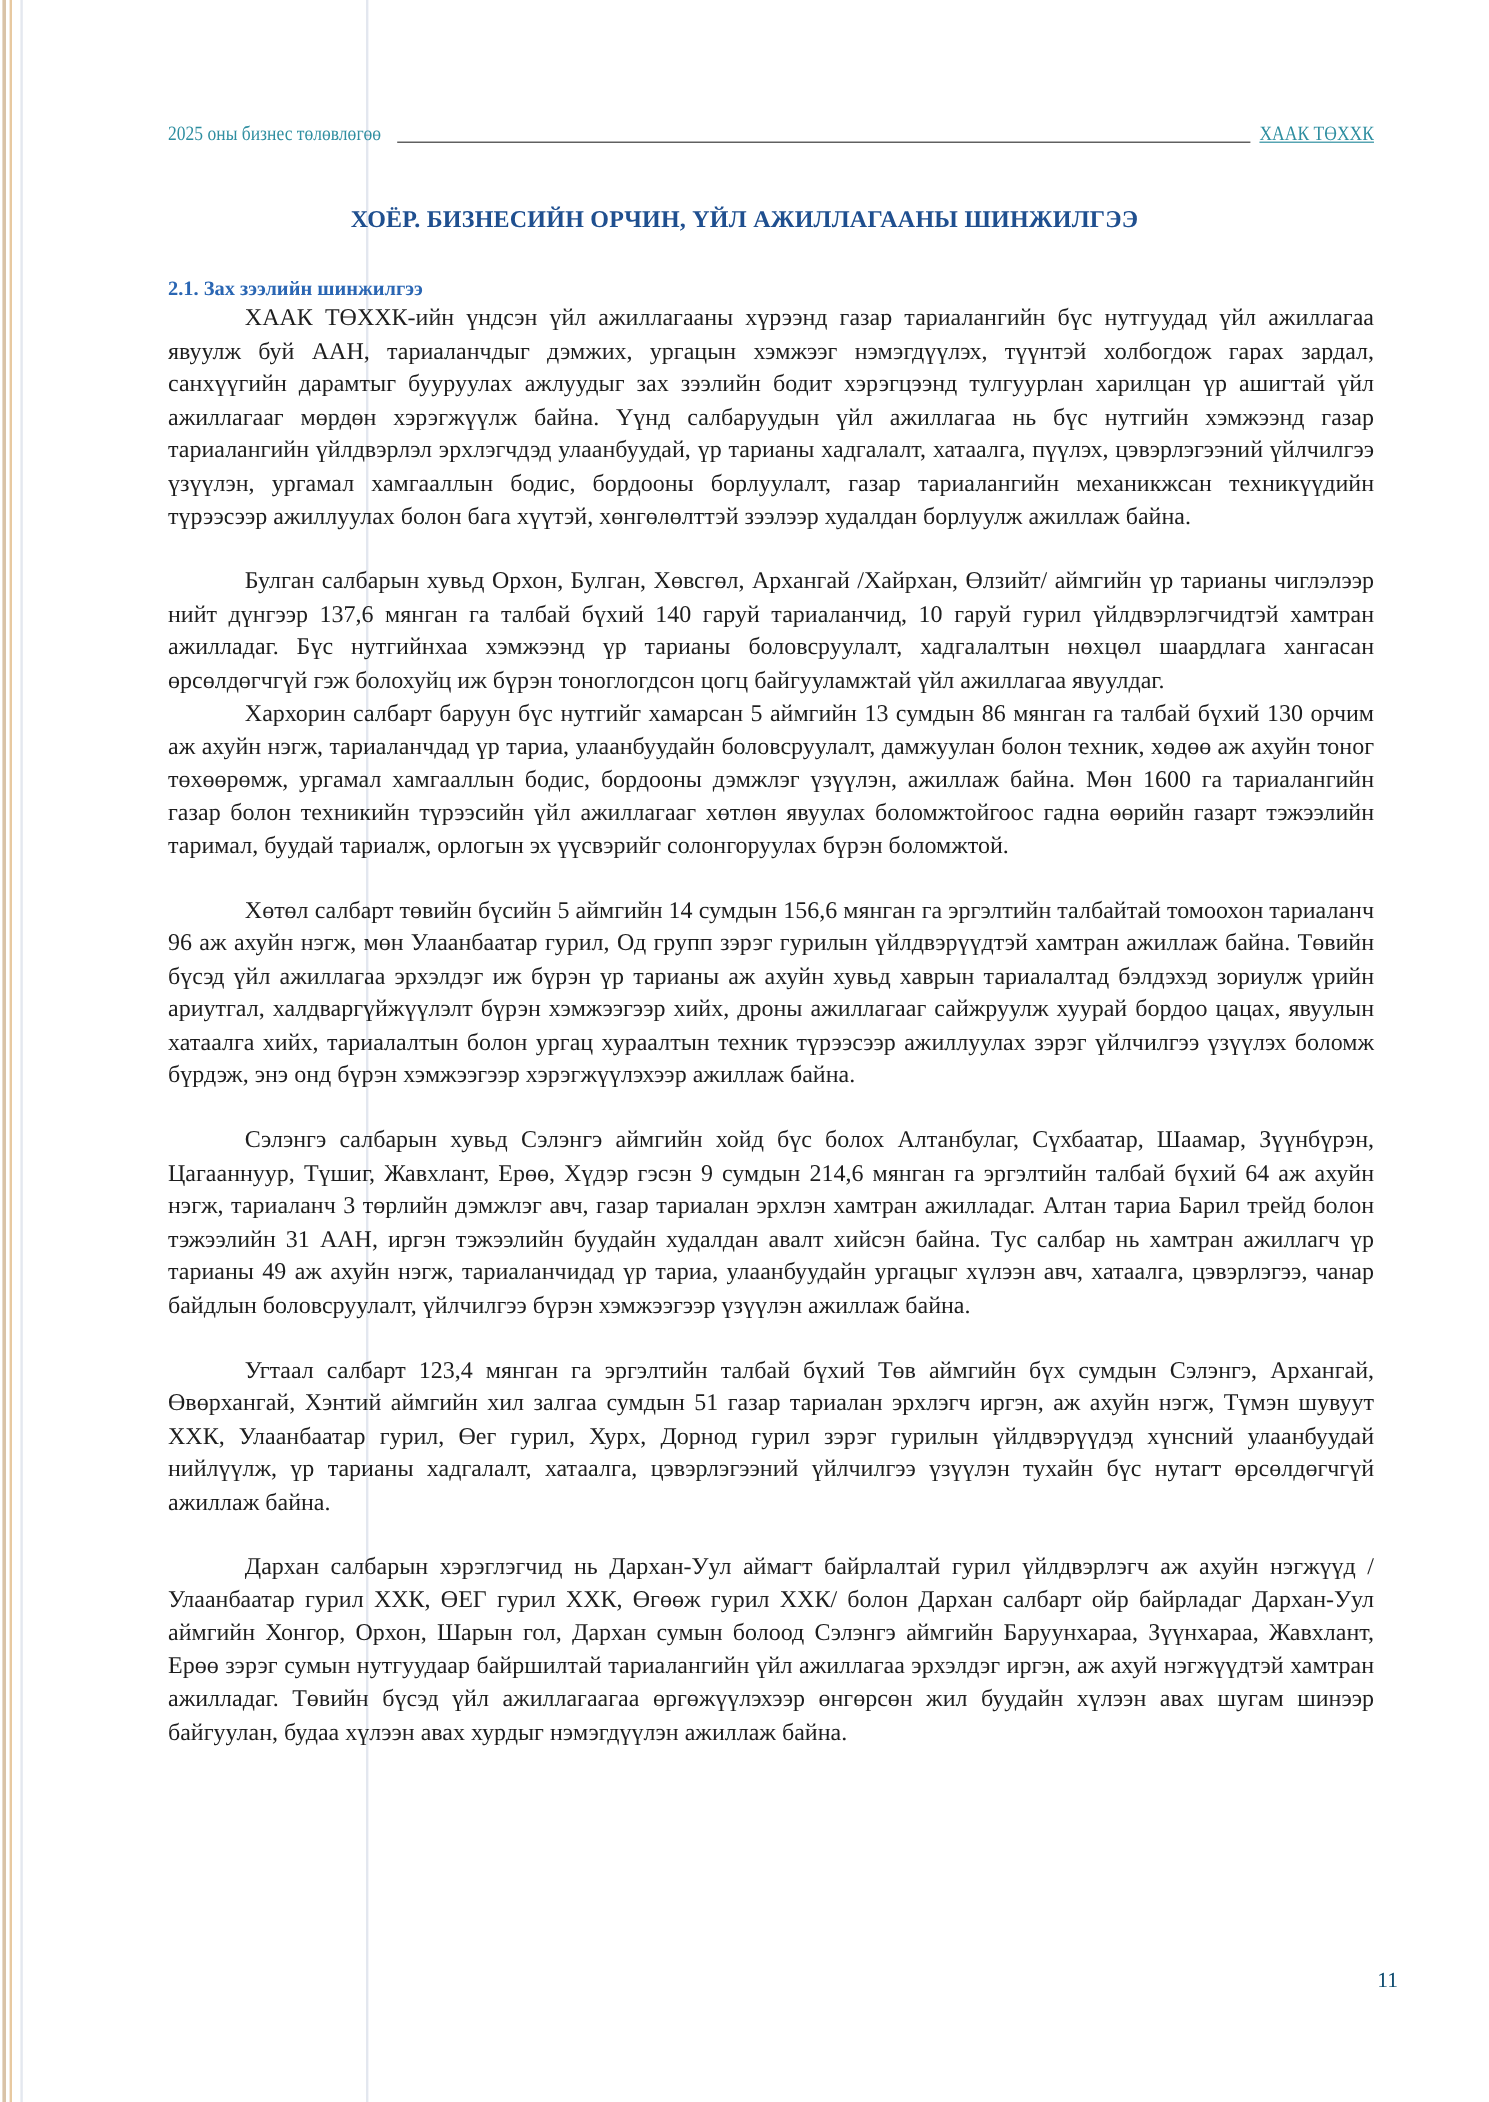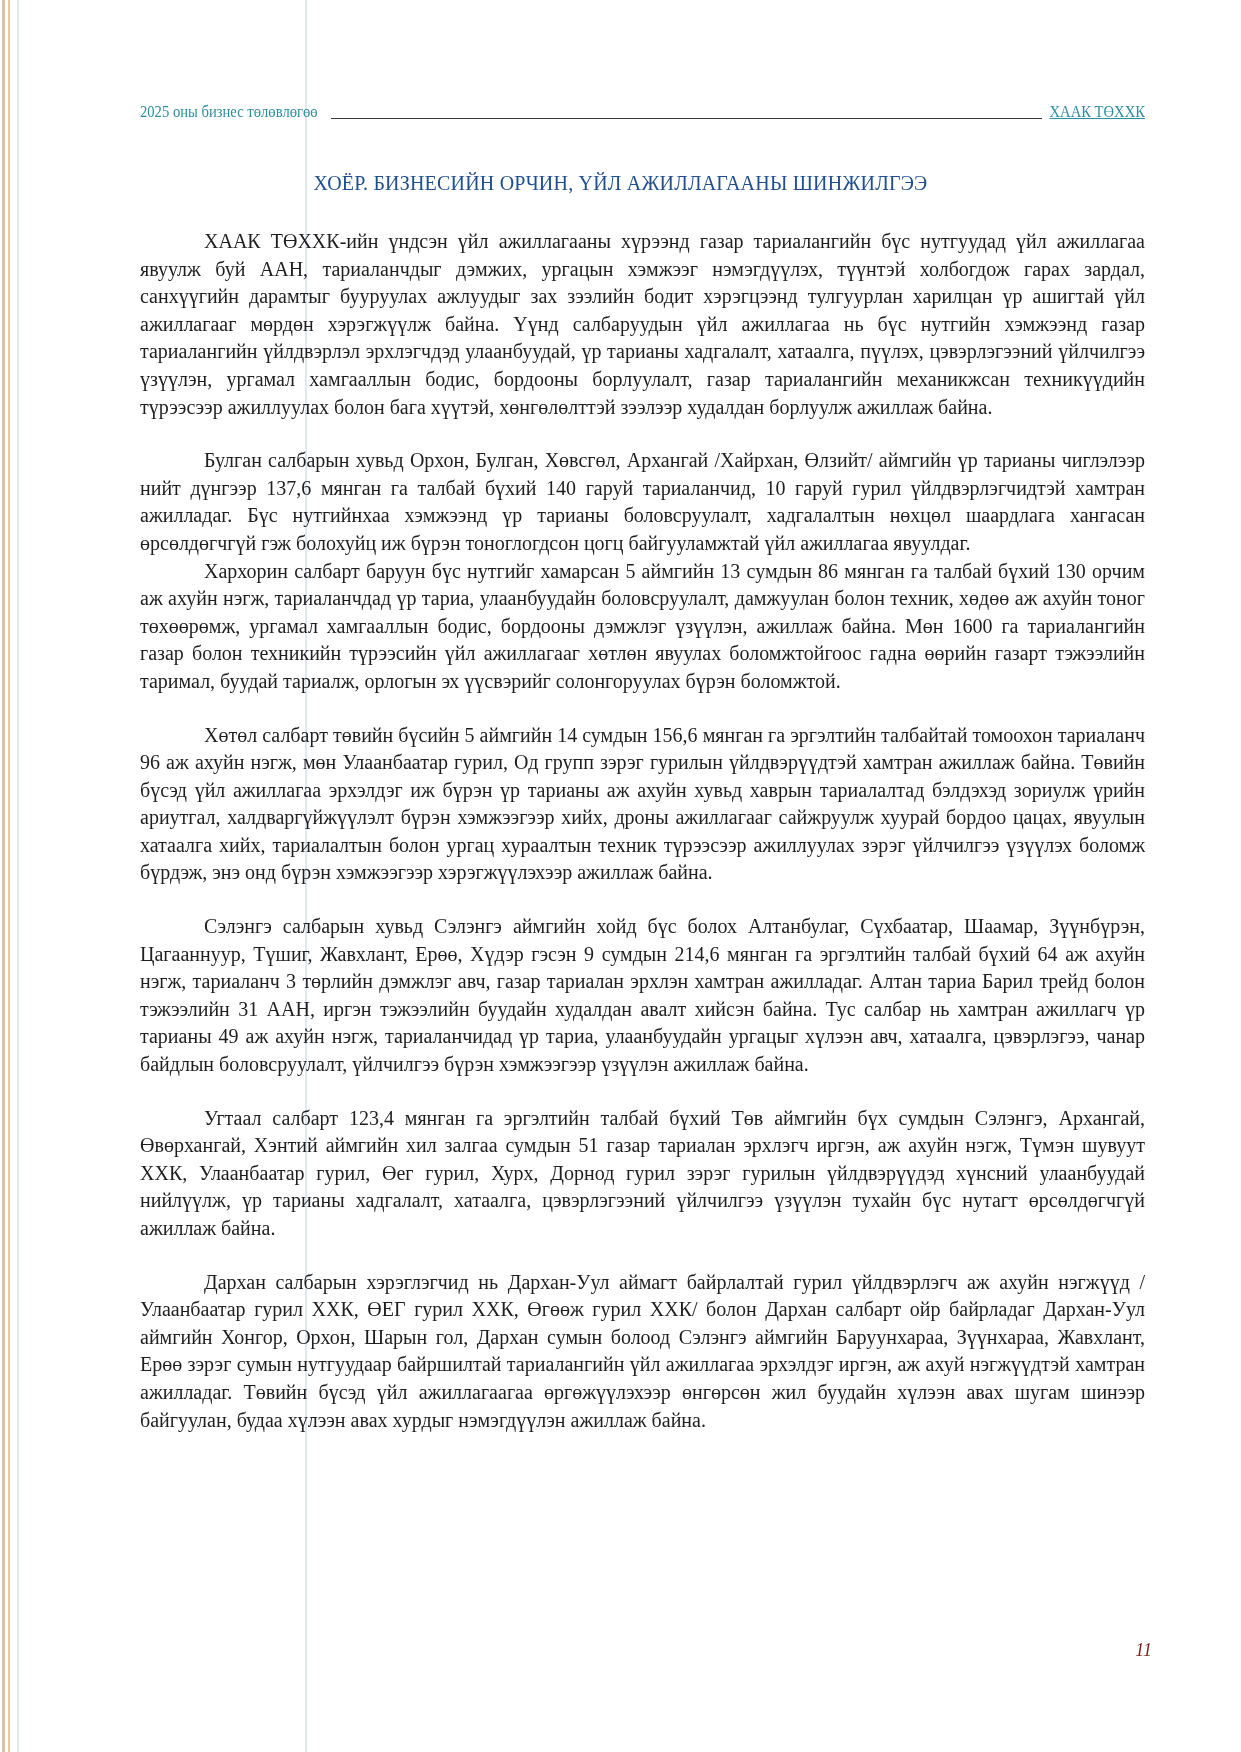--- a/index.html
+++ b/index.html
@@ -28,21 +28,21 @@
       font-family: Liberation Serif, serif;
       font-size: 17px;
       color: #2e8ea0;
     }
     .header-left { white-space: nowrap; transform: scaleX(0.86); transform-origin: left bottom; margin-right: -22px; }
     .header-rule { flex: 1; border-bottom: 1.5px solid #3a3a3a; margin: 0 6px 3px 6px; }
     .header-right { white-space: nowrap; text-decoration: underline; transform: scaleX(0.86); transform-origin: right bottom; margin-left: -14px; }
     .chapter-title {
       position: absolute; left: 0; right: 0; top: 172px;
       text-align: center;
-      font-weight: normal;
+      font-weight: bold;
       font-size: 20px;
       color: #1f4f8f;
       letter-spacing: 0.2px;
     }
     .content {
       position: absolute; left: 140px; top: 228px; width: 1005px;
     }
     .section-title {
       font-weight: bold;
       font-size: 17px;
@@ -53,41 +53,42 @@
     }
     .para {
       margin: 0;
       font-size: 20px;
       line-height: 27.6px;
       text-align: justify;
       text-indent: 64px;
     }
     .para.gap { margin-top: 26px; }
     .page-number {
-      position: absolute; right: 89px; top: 1640px;
-      font-size: 18px; color: #7f1d1d; font-style: italic;
+      position: absolute; right: 76px; top: 1640px;
+      font-size: 18px; color: #0c4a6e;
     }
   </style>
 </head>
 <body>
 
 <div class="scan-edge edge1"></div>
 <div class="scan-edge edge2"></div>
 <div class="scan-edge edge3"></div>
 <div class="fold-line"></div>
 
 <div class="header">
   <span class="header-left">2025 оны бизнес төлөвлөгөө</span>
   <span class="header-rule"></span>
   <span class="header-right">ХААК ТӨХХК</span>
 </div>
 
 <div class="chapter-title">ХОЁР.  БИЗНЕСИЙН ОРЧИН, ҮЙЛ АЖИЛЛАГААНЫ ШИНЖИЛГЭЭ</div>
 
 <div class="content">
+  <h2 class="section-title">2.1. Зах зээлийн шинжилгээ</h2>
   <p class="para">ХААК ТӨХХК-ийн үндсэн үйл ажиллагааны хүрээнд газар тариалангийн бүс нутгуудад үйл ажиллагаа явуулж буй ААН, тариаланчдыг дэмжих, ургацын хэмжээг нэмэгдүүлэх, түүнтэй холбогдож гарах зардал, санхүүгийн дарамтыг бууруулах ажлуудыг зах зээлийн бодит хэрэгцээнд тулгуурлан харилцан үр ашигтай үйл ажиллагааг мөрдөн хэрэгжүүлж байна. Үүнд салбаруудын үйл ажиллагаа нь бүс нутгийн хэмжээнд газар тариалангийн үйлдвэрлэл эрхлэгчдэд улаанбуудай, үр тарианы хадгалалт, хатаалга, пүүлэх, цэвэрлэгээний үйлчилгээ үзүүлэн, ургамал хамгааллын бодис, бордооны борлуулалт, газар тариалангийн механикжсан техникүүдийн түрээсээр ажиллуулах болон бага хүүтэй, хөнгөлөлттэй зээлээр худалдан борлуулж ажиллаж байна.</p>
   <p class="para gap">Булган салбарын хувьд Орхон, Булган, Хөвсгөл, Архангай /Хайрхан, Өлзийт/ аймгийн үр тарианы чиглэлээр нийт дүнгээр 137,6 мянган га талбай бүхий 140 гаруй тариаланчид, 10 гаруй гурил үйлдвэрлэгчидтэй хамтран ажилладаг. Бүс нутгийнхаа хэмжээнд үр тарианы боловсруулалт, хадгалалтын нөхцөл шаардлага хангасан өрсөлдөгчгүй гэж болохуйц иж бүрэн тоноглогдсон цогц байгууламжтай үйл ажиллагаа явуулдаг.</p>
   <p class="para">Хархорин салбарт  баруун бүс нутгийг хамарсан 5 аймгийн 13 сумдын 86 мянган га талбай бүхий 130 орчим аж ахуйн нэгж, тариаланчдад үр тариа, улаанбуудайн боловсруулалт, дамжуулан болон техник, хөдөө аж ахуйн тоног төхөөрөмж, ургамал хамгааллын бодис, бордооны дэмжлэг үзүүлэн,  ажиллаж байна. Мөн 1600 га тариалангийн газар болон техникийн түрээсийн үйл ажиллагааг хөтлөн явуулах боломжтойгоос гадна өөрийн газарт тэжээлийн таримал, буудай тариалж, орлогын эх үүсвэрийг солонгоруулах бүрэн боломжтой.</p>
   <p class="para gap">Хөтөл салбарт төвийн бүсийн 5 аймгийн 14 сумдын 156,6 мянган га эргэлтийн талбайтай томоохон тариаланч 96  аж ахуйн нэгж, мөн Улаанбаатар гурил, Од групп зэрэг гурилын үйлдвэрүүдтэй хамтран ажиллаж байна. Төвийн бүсэд үйл ажиллагаа эрхэлдэг иж бүрэн үр  тарианы аж ахуйн хувьд хаврын тариалалтад бэлдэхэд зориулж үрийн ариутгал, халдваргүйжүүлэлт бүрэн хэмжээгээр хийх, дроны ажиллагааг сайжруулж хуурай бордоо цацах, явуулын хатаалга хийх, тариалалтын болон ургац хураалтын техник түрээсээр ажиллуулах зэрэг үйлчилгээ үзүүлэх боломж бүрдэж, энэ онд бүрэн хэмжээгээр хэрэгжүүлэхээр ажиллаж байна.</p>
   <p class="para gap">Сэлэнгэ салбарын хувьд Сэлэнгэ аймгийн хойд бүс болох Алтанбулаг, Сүхбаатар, Шаамар, Зүүнбүрэн, Цагааннуур, Түшиг, Жавхлант, Ерөө, Хүдэр гэсэн 9 сумдын 214,6 мянган га эргэлтийн талбай бүхий 64 аж ахуйн нэгж, тариаланч 3 төрлийн дэмжлэг авч, газар тариалан эрхлэн хамтран ажилладаг. Алтан тариа Барил трейд болон тэжээлийн 31 ААН, иргэн тэжээлийн буудайн худалдан авалт хийсэн байна. Тус салбар нь хамтран ажиллагч үр тарианы 49 аж ахуйн нэгж, тариаланчидад үр тариа, улаанбуудайн ургацыг хүлээн авч, хатаалга, цэвэрлэгээ, чанар байдлын боловсруулалт, үйлчилгээ бүрэн хэмжээгээр үзүүлэн ажиллаж байна.</p>
   <p class="para gap">Угтаал салбарт 123,4 мянган га эргэлтийн талбай бүхий Төв аймгийн бүх сумдын Сэлэнгэ, Архангай, Өвөрхангай, Хэнтий аймгийн хил залгаа сумдын 51 газар тариалан эрхлэгч иргэн, аж ахуйн нэгж, Түмэн шувуут ХХК, Улаанбаатар гурил,  Өег гурил, Хурх, Дорнод гурил зэрэг гурилын үйлдвэрүүдэд хүнсний улаанбуудай нийлүүлж, үр тарианы хадгалалт, хатаалга, цэвэрлэгээний үйлчилгээ үзүүлэн тухайн бүс нутагт өрсөлдөгчгүй ажиллаж байна.</p>
   <p class="para gap">Дархан салбарын хэрэглэгчид нь Дархан-Уул аймагт байрлалтай гурил үйлдвэрлэгч аж ахуйн нэгжүүд /Улаанбаатар гурил ХХК, ӨЕГ гурил ХХК, Өгөөж гурил ХХК/ болон Дархан салбарт ойр байрладаг Дархан-Уул аймгийн Хонгор, Орхон, Шарын гол, Дархан сумын болоод Сэлэнгэ аймгийн Баруунхараа, Зүүнхараа, Жавхлант, Ерөө зэрэг сумын нутгуудаар байршилтай тариалангийн үйл ажиллагаа эрхэлдэг иргэн, аж ахуй нэгжүүдтэй хамтран ажилладаг. Төвийн бүсэд үйл ажиллагаагаа өргөжүүлэхээр өнгөрсөн жил буудайн хүлээн авах шугам  шинээр байгуулан, будаа хүлээн авах  хурдыг нэмэгдүүлэн ажиллаж байна.</p>
 </div>
 
 <div class="page-number">11</div>

